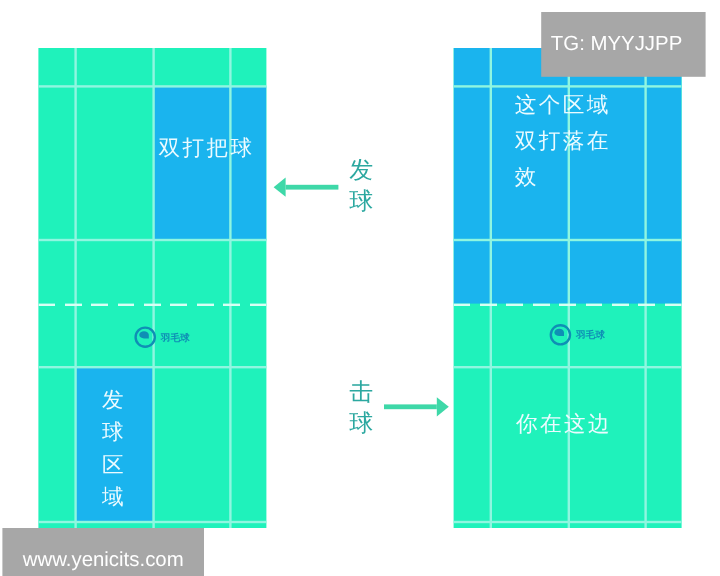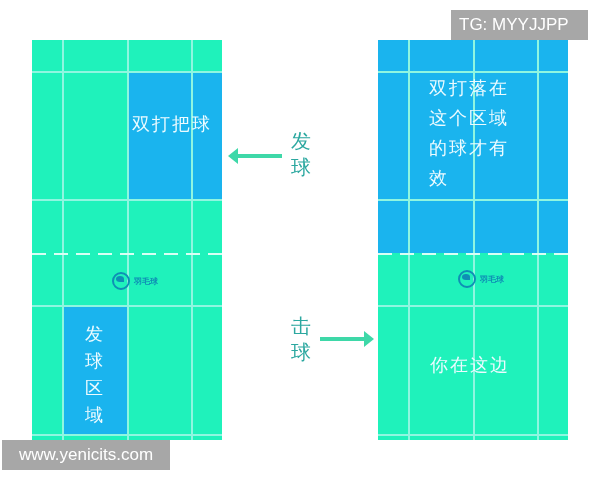--- a/index.html
+++ b/index.html
@@ -13,21 +13,21 @@
   .dash{position:absolute;left:0;right:0;height:2px;background:repeating-linear-gradient(90deg,#d8fff4 0 14px,transparent 14px 22px);}
   .ztext{position:absolute;color:#ecfbff;font-size:18px;line-height:30px;letter-spacing:2px;}
   .logo{position:absolute;display:flex;align-items:center;gap:4px;padding-left:12px;}
   .logo .circ{width:18px;height:18px;border-radius:50%;border:2px solid #0f8fb5;box-sizing:border-box;position:relative;}
   .logo .circ:after{content:"";position:absolute;left:2px;top:2px;width:8px;height:6px;background:#0f8fb5;border-radius:50% 50% 0 50%;}
   .logo .ltxt{font-size:8px;color:#0f8fb5;font-weight:bold;}
   .side-label{position:absolute;color:#2ca8a0;font-size:20px;line-height:26px;width:22px;text-align:center;}
   .arrow{position:absolute;height:4px;background:#3ed8a8;}
   .arrow.left-pt:before{content:"";position:absolute;left:-10px;top:-6px;border-right:10px solid #3ed8a8;border-top:8px solid transparent;border-bottom:8px solid transparent;}
   .arrow.right-pt:after{content:"";position:absolute;right:-10px;top:-6px;border-left:10px solid #3ed8a8;border-top:8px solid transparent;border-bottom:8px solid transparent;}
-  .wm{position:absolute;background:#a7a7a7;color:#ffffff;font-size:17px;font-family:"Liberation Sans",sans-serif;padding:4px 8px;}
+  .wm{position:absolute;background:#a7a7a7;color:#ffffff;font-size:17px;font-family:"Liberation Sans",sans-serif;padding:16px 8px;}
 </style>
 </head>
 <body>
 
 <div class="court left">
   <div class="zone" style="left:96px;top:32px;width:94px;height:128px;"></div>
   <div class="zone" style="left:31px;top:265px;width:64px;height:130px;"></div>
   <div class="vline" style="left:30px;"></div>
   <div class="vline" style="left:95px;"></div>
   <div class="vline" style="left:159px;"></div>
@@ -55,26 +55,25 @@
   <div class="zone" style="left:0;top:0;width:190px;height:213px;"></div>
   <div class="vline" style="left:30px;"></div>
   <div class="vline" style="left:95px;"></div>
   <div class="vline" style="left:159px;"></div>
   <div class="hline" style="top:31px;"></div>
   <div class="hline" style="top:159px;"></div>
   <div class="dash" style="top:213px;"></div>
   <div class="hline" style="top:265px;"></div>
   <div class="hline" style="top:394px;"></div>
   <div class="ztext" style="left:51px;top:33px;">
+    <div>这个区域</div>
     <div>双打落在</div>
-    <div>这个区域</div>
-    <div>的球才有</div>
     <div>效</div>
   </div>
-  <div class="ztext" style="left:52px;top:310px;">你在这边</div>
+  <div class="ztext" style="left:52px;top:299px;">你在这边</div>
   <div class="logo" style="left:68px;top:230px;">
     <span class="circ"></span>
     <span class="ltxt">羽毛球</span>
   </div>
 </div>
 
 <div class="side-label" style="left:290px;top:128px;">
   <div>发</div>
   <div>球</div>
 </div>

